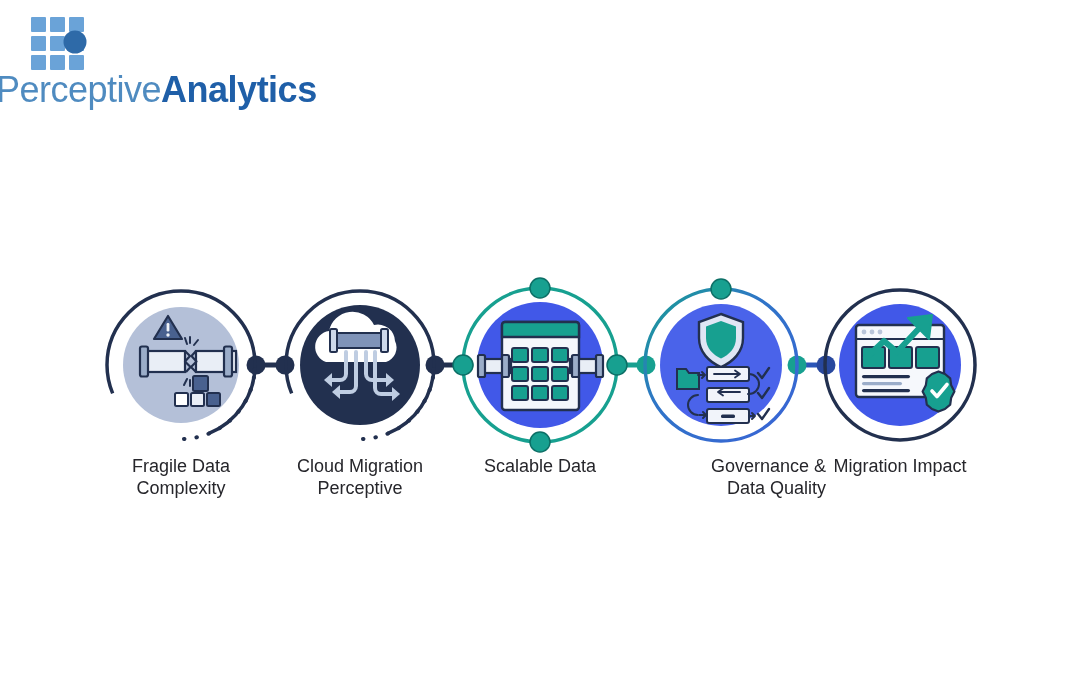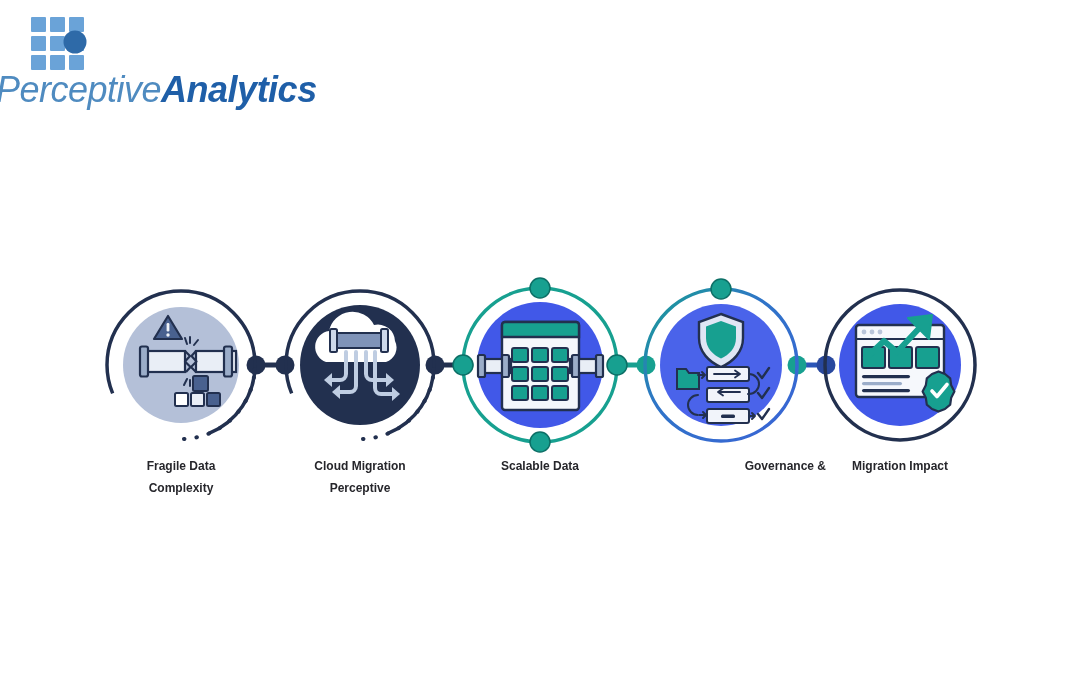--- a/index.html
+++ b/index.html
@@ -17,21 +17,20 @@
     -webkit-font-smoothing: antialiased;
   }
 
   
   #brand-logo {
     position: absolute;
     left: 0px;
     top: 8px;
     width: 300px;
     height: 100px;
-    font-style: italic;
   }
   #logo-mark {
     position: absolute;
     left: 30px;
     top: 8px;
     width: 58px;
     height: 58px;
   }
   #logo-wordmark {
     position: absolute;
@@ -69,23 +68,23 @@
     left: 0;
     top: 455px;
     width: 1080px;
     height: 60px;
   }
   .stage-label {
     position: absolute;
     width: 210px;
     text-align: center;
     color: #26262b;
-    font-size: 12px;
+    font-size: 18px;
     line-height: 22px;
-    font-weight: 700;
+    font-weight: 400;
   }
   .stage-label .ln { display: block; }
 </style>
 </head>
 <body>
 
 <div id="brand-logo">
   <div id="logo-mark">
     <svg width="58" height="58" viewBox="0 0 58 58" aria-hidden="true">
       <g fill="#6aa3d8">
@@ -305,17 +304,18 @@
   </div>
   <div class="stage-label" style="left:255px;">
     <span class="ln">Cloud Migration</span>
     <span class="ln">Perceptive</span>
   </div>
   <div class="stage-label" style="left:435px;">
     <span class="ln">Scalable Data</span>
   </div>
   <div class="stage-label" style="left:616px;text-align:right;">
     <span class="ln">Governance &amp;</span>
+    <span class="ln">Data Quality</span>
   </div>
   <div class="stage-label" style="left:795px;">
     <span class="ln">Migration Impact</span>
   </div>
 </div>
 
 </body></html>

